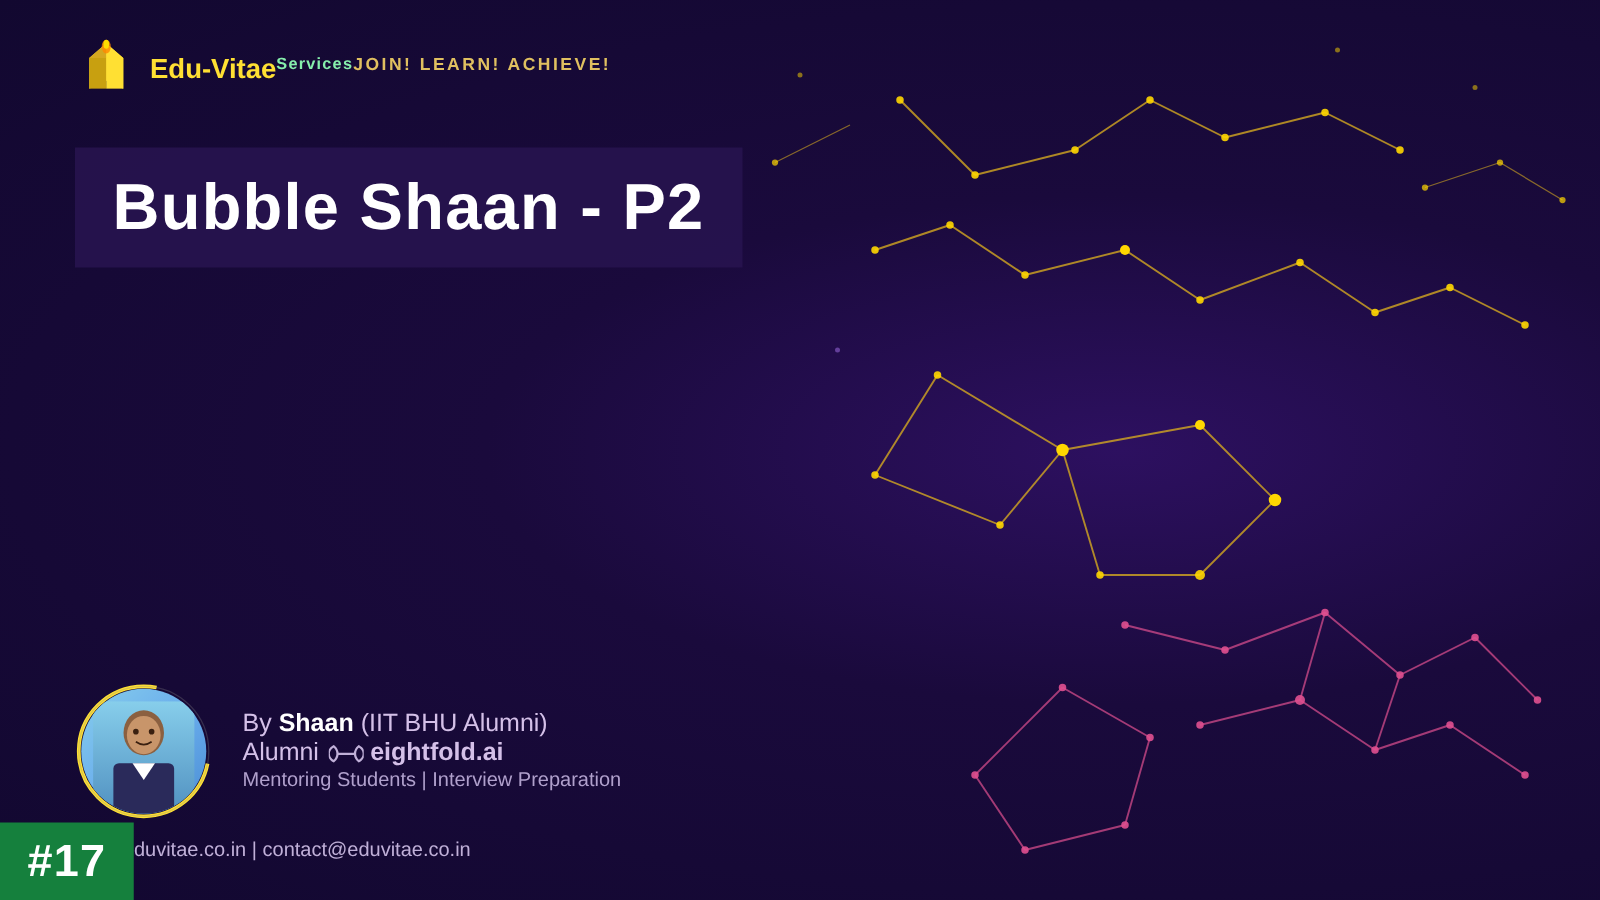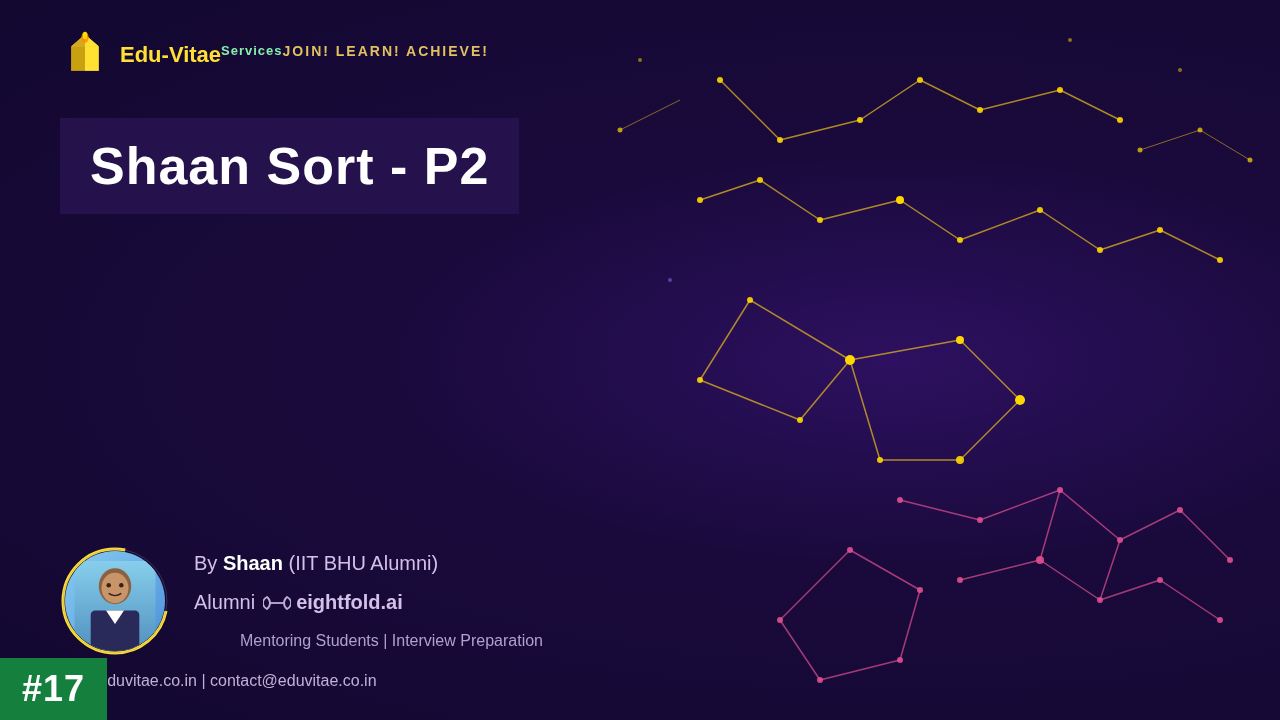--- a/index.html
+++ b/index.html
@@ -128,21 +128,21 @@
       overflow: hidden;
       background: linear-gradient(135deg, #87CEEB 0%, #6aaded 50%, #4a8ed4 100%);
       display: flex;
       align-items: flex-end;
       justify-content: center;
     }
 
     .presenter-info {
       display: flex;
       flex-direction: column;
-      gap: 16px;
+      gap: 0;
     }
 
     .by-line {
       color: #d4c0e8;
       font-size: 20px;
       font-weight: 400;
     }
 
     .by-line strong {
       color: #ffffff;
@@ -167,21 +167,20 @@
     .eightfold-name {
       font-size: 20px;
       color: #d4c0e8;
       font-weight: 600;
     }
 
     .mentoring-line {
       color: #b0a0cc;
       font-size: 16px;
       margin-top: 2px;
-      margin-left: 46px;
     }
 
     
     .website-footer {
       color: #c0b0d8;
       font-size: 16px;
       margin-top: 16px;
     }
 
     
@@ -323,21 +322,21 @@
     </svg>
     <div class="logo-text-group">
       <span class="logo-name">Edu-Vitae</span>
       <span class="logo-services">Services</span>
       <span class="logo-tagline">JOIN! LEARN! ACHIEVE!</span>
     </div>
   </div>
 
   <div class="title-section">
     <div class="subtitle-box">
-      <span class="subtitle-text">Shaan Sort  - P2</span>
+      <span class="subtitle-text">Bubble Shaan  - P2</span>
     </div>
   </div>
 
   <div class="presenter-section">
     <div class="avatar-container">
       <svg viewBox="0 0 110 110" style="position:absolute;inset:0;width:100%;height:100%;">
         <circle cx="55" cy="55" r="52" fill="none" stroke="#FFE033" stroke-width="3" stroke-dasharray="245 80" stroke-dashoffset="-10"></circle>
         <circle cx="55" cy="55" r="52" fill="none" stroke="#888" stroke-width="1" opacity="0.3"></circle>
       </svg>
       <div class="avatar-img">

